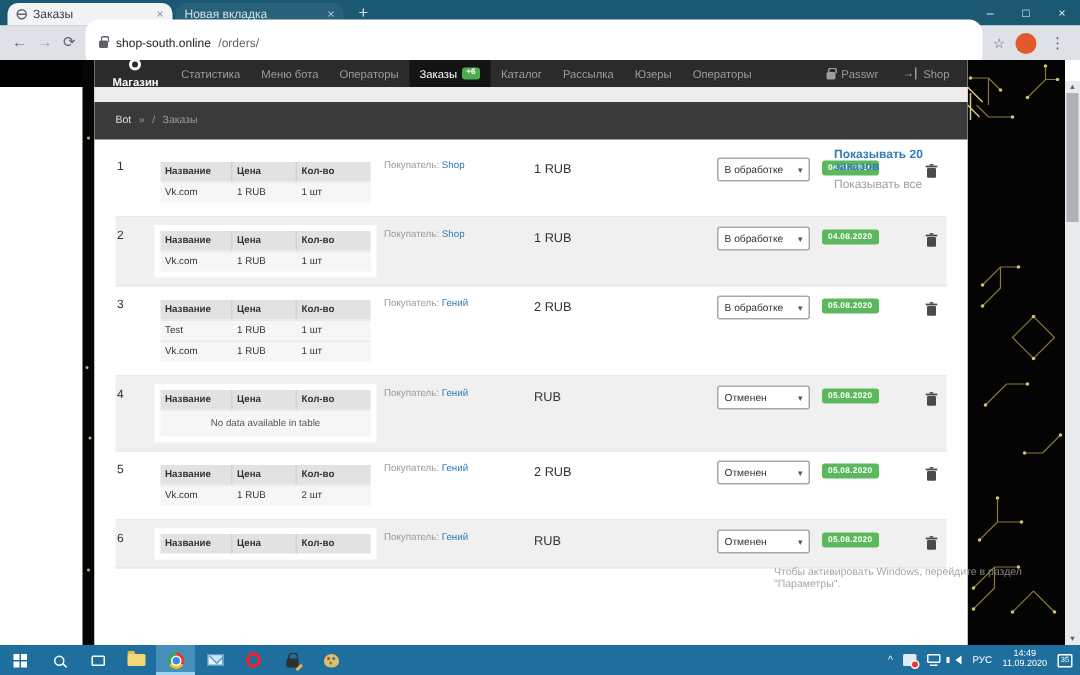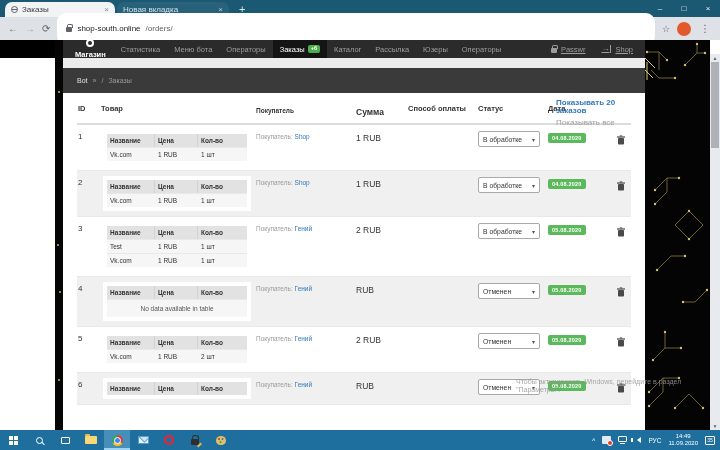--- a/index.html
+++ b/index.html
@@ -46,21 +46,21 @@
 
   
   .mainnav { height:18px; background:#2b2b2b; display:flex; align-items:center; font-size:7.5px; color:#9d9d9d; }
   .brand { display:flex; align-items:center; gap:3px; color:#fff; font-weight:bold; padding:0 8px 0 12px;flex-direction:column; }
   .brand-logo { width:8px; height:8px; border-radius:50%; background:#fff; position:relative; }
   .brand-logo::after { content:""; position:absolute; inset:2px; border-radius:50%; background:#2b2b2b; }
   .nav-item { padding:0 7px; height:18px; display:flex; align-items:center; gap:3px; white-space:nowrap; }
   .nav-item.active { background:#141414; color:#fff; }
   .nav-badge { background:#4cae4c; color:#fff; font-size:5.5px; font-weight:bold; padding:1px 3px; border-radius:2px; line-height:1; }
   .nav-right { margin-left:auto; display:flex; align-items:center; gap:12px; padding-right:10px; }
-  .nav-right .nav-item { padding:4px 2px; gap:4px;text-decoration:underline; }
+  .nav-right .nav-item { padding:4px 2px; gap:4px; }
   .padlock.nav { background:#9d9d9d; }
   .padlock.nav::before { border-color:#9d9d9d; }
   .exit-arrow { border-right:1px solid #9d9d9d; padding-right:1px; font-size:8px; line-height:8px; }
 
   .nav-gap { height:10px; background:#ececec; }
   .breadcrumb { height:25px; background:#3a3a3a; display:flex; align-items:center; padding:0 14px; font-size:7px; color:#e0e0e0; gap:5px; }
   .crumb-dim { color:#9a9a9a; }
 
   
   .content { position:relative; padding:6px 14px 0; }
@@ -285,30 +285,20 @@
         <span class="crumb-dim">Заказы</span>
       </div>
 
       <div class="content">
         <div class="show-links">
           <a class="link-20">Показывать 20 заказов</a>
           <a class="link-all">Показывать все</a>
         </div>
 
         <div class="orders">
-          <div class="thead">
-            <span class="c-id">ID</span>
-            <span class="c-prod">Товар</span>
-            <span class="c-buyer">Покупатель</span>
-            <span class="c-sum">Сумма</span>
-            <span class="c-pay">Способ оплаты</span>
-            <span class="c-status">Статус</span>
-            <span class="c-date">Дата</span>
-            <span class="c-act"></span>
-          </div>
 
           <div class="row">
             <span class="c-id">1</span>
             <div class="c-prod">
               <div class="prodcard">
                 <div class="ptable">
                   <div class="phead">
                       <span class="pc1">Название</span>
                       <span class="pc2">Цена</span>
                       <span class="pc3">Кол-во</span>

